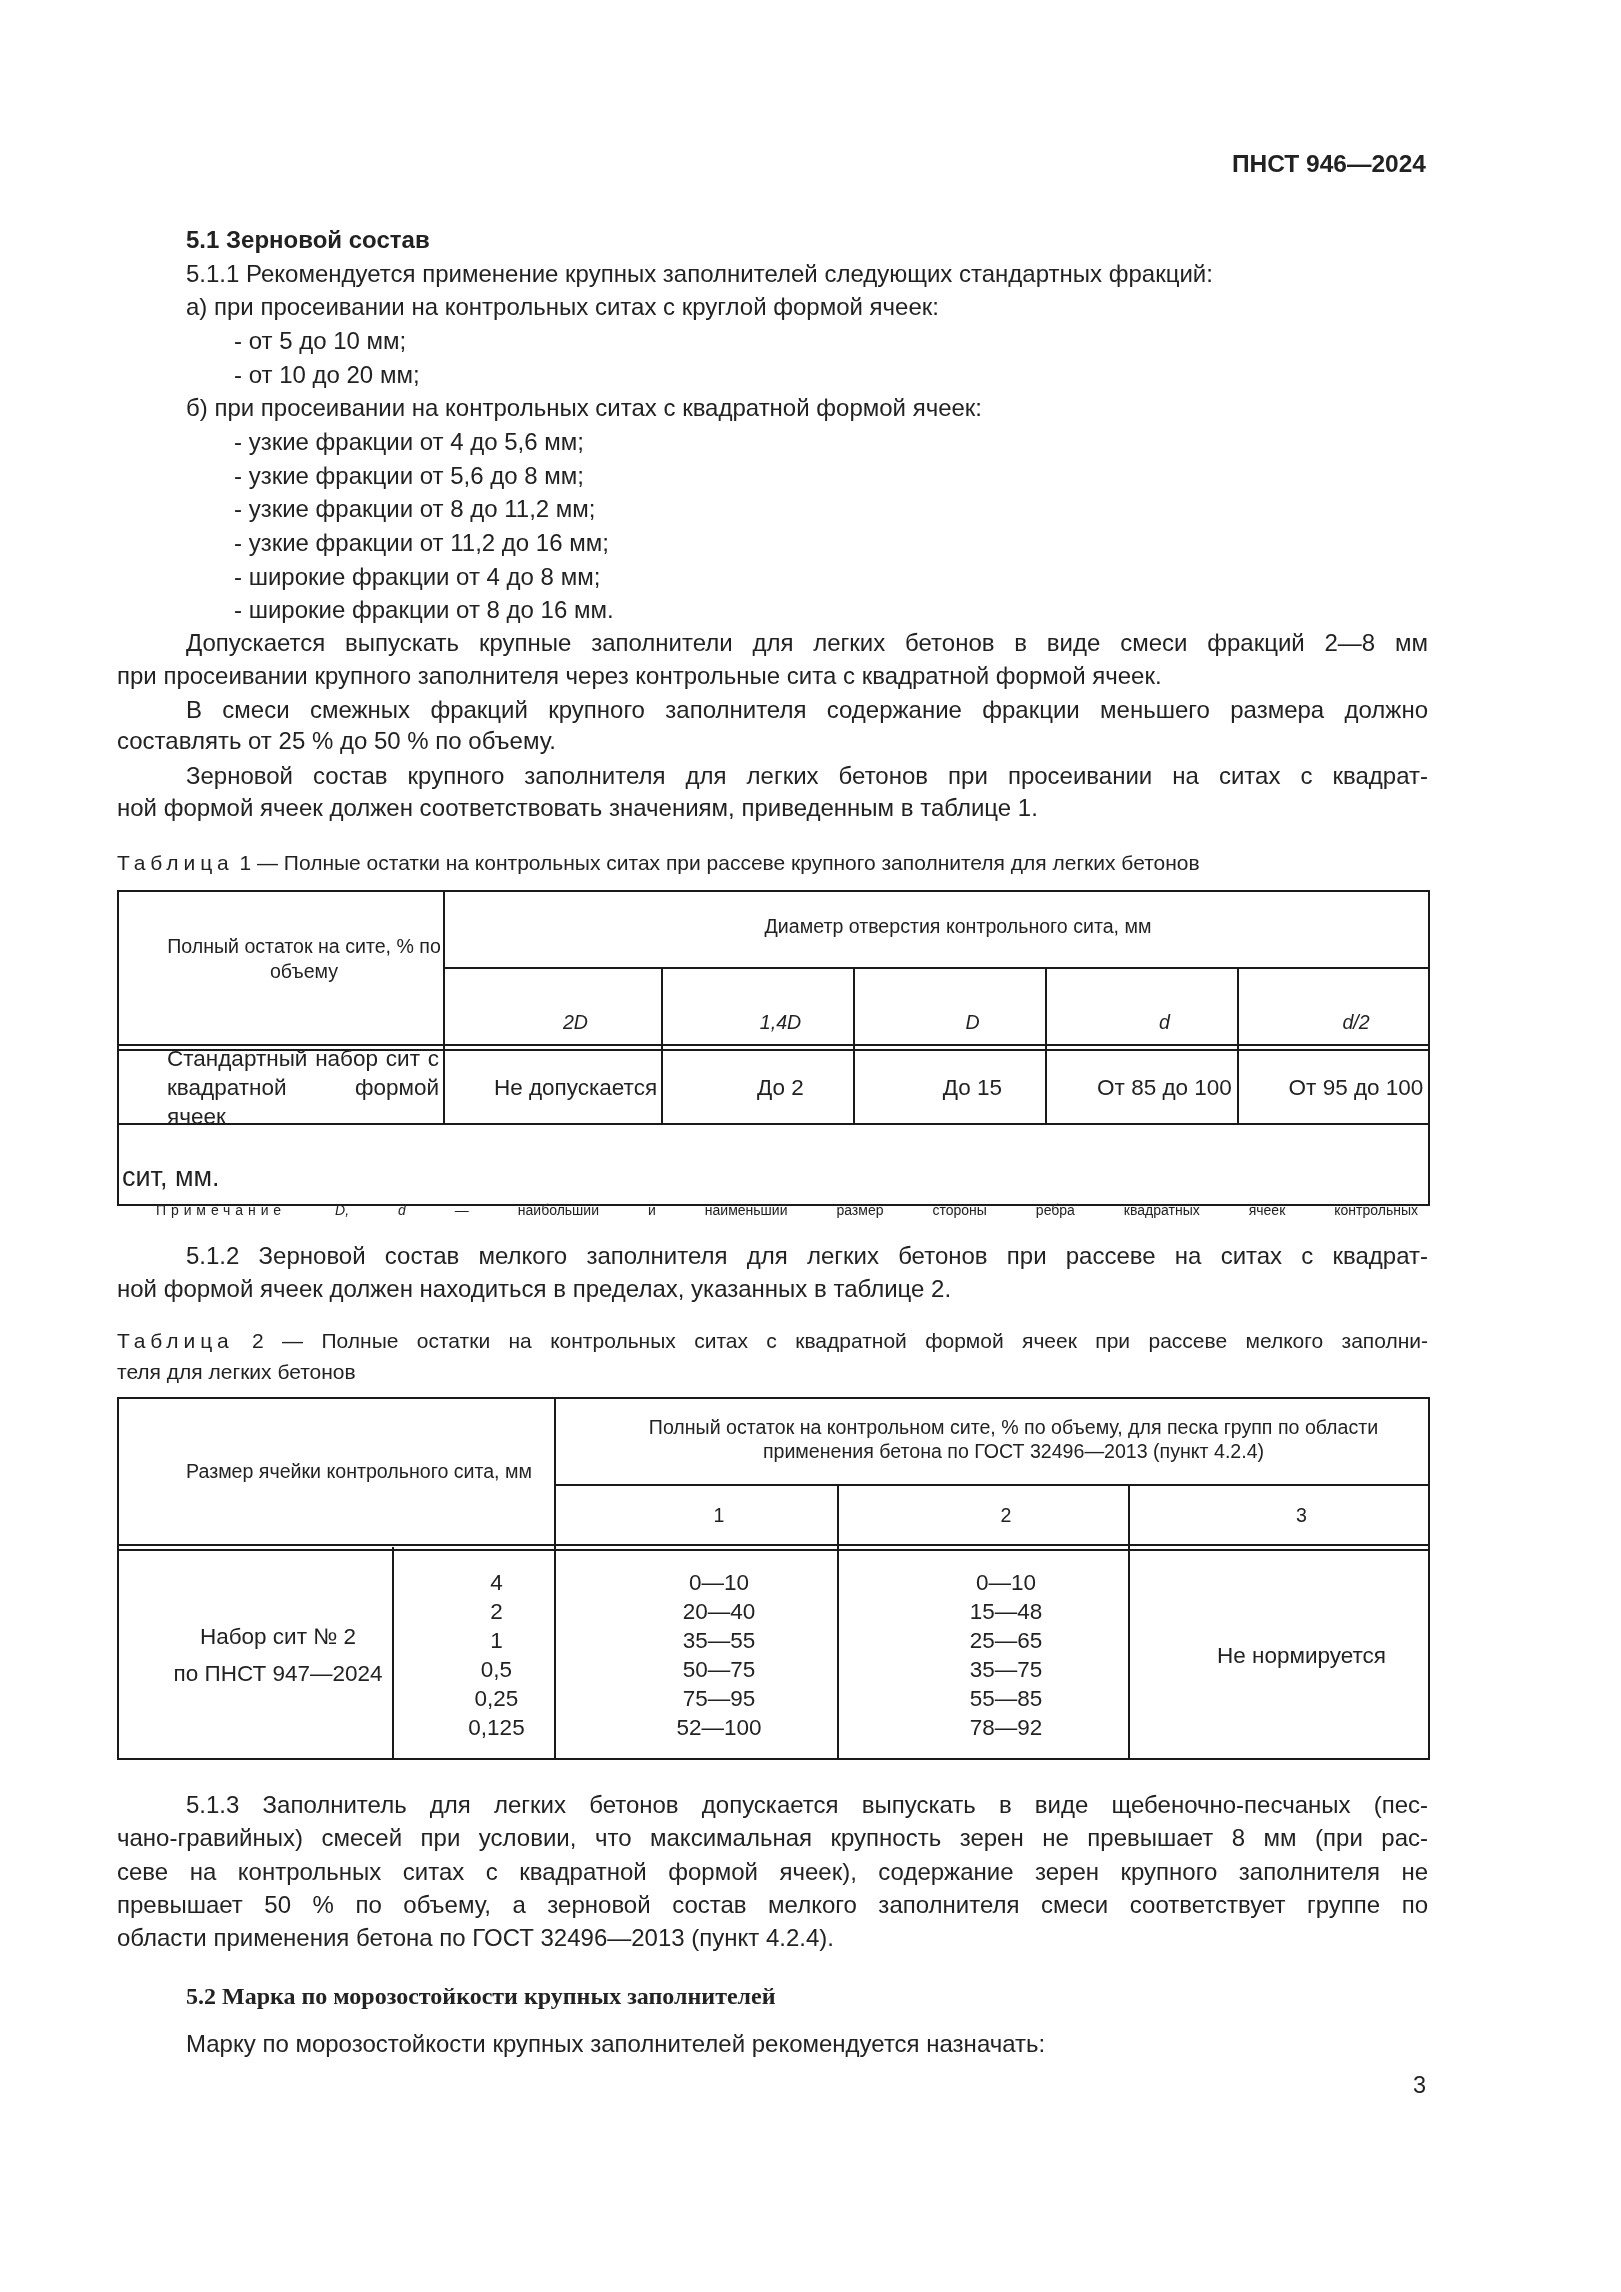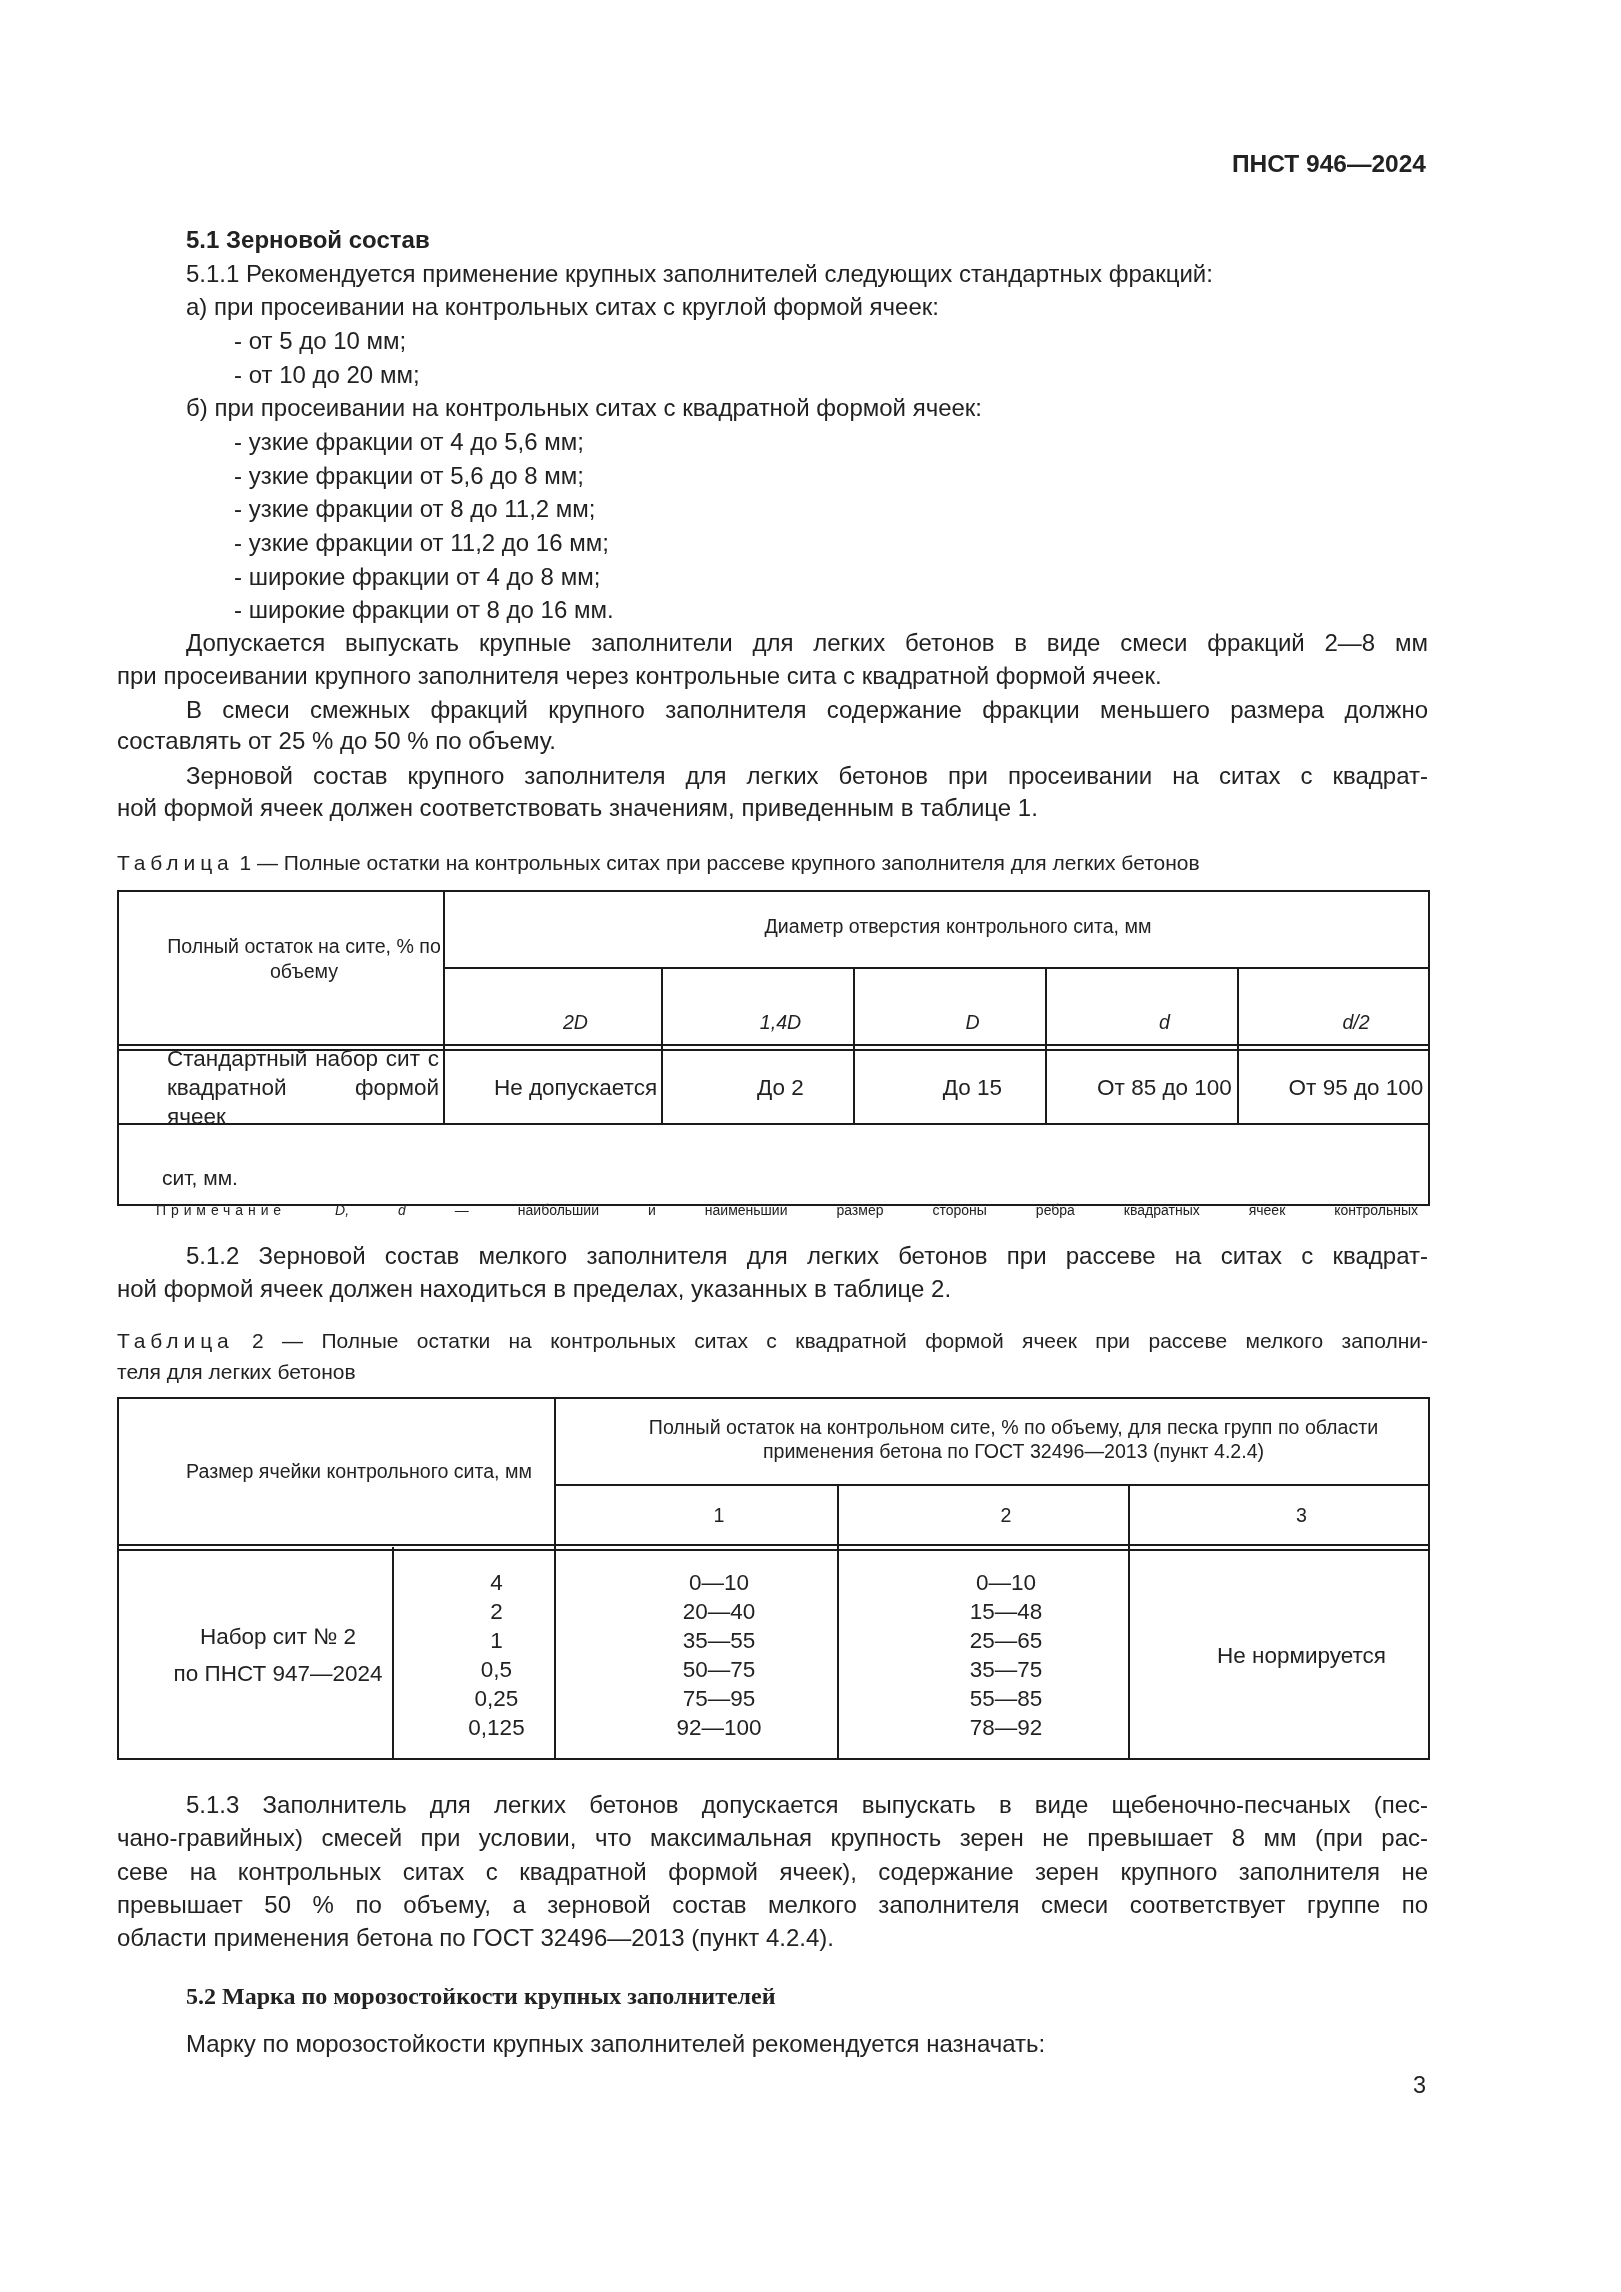--- a/index.html
+++ b/index.html
@@ -69,21 +69,21 @@
 <div class="cell td" style="left:123px; top:1052px; width:316px; height:71px; text-align:justify; text-align-last:justify; justify-content:stretch;">
     <span style="display:block; width:100%;">Стандартный набор сит с квадратной формой ячеек</span>
   </div>
 <div class="cell td" style="left:446px; top:1052px; width:215px; height:71px;">Не допускается</div>
 <div class="cell td" style="left:664px; top:1052px; width:189px; height:71px;">До 2</div>
 <div class="cell td" style="left:856px; top:1052px; width:189px; height:71px;">До 15</div>
 <div class="cell td" style="left:1048px; top:1052px; width:189px; height:71px;">От 85 до 100</div>
 <div class="cell td" style="left:1240px; top:1052px; width:188px; height:71px;">От 95 до 100</div>
 
 <div class="ln jus" style="left:156px; width:1262px; top:1196px; font-size:14px; line-height:29px; height:29px;"><span class="sp">Примечание</span> <i>D, d</i> <span>— наибольший и наименьший размер стороны ребра квадратных ячеек контрольных</span></div>
-<div class="ln" style="left:122px; top:1163px; font-size:21px; line-height:29px;margin-left:40px;">сит, мм.</div>
+<div class="ln" style="left:122px; top:1163px; font-size:27px; line-height:29px;">сит, мм.</div>
 
 <div class="ln jus" style="left:186px; width:1242px; top:1239px;">5.1.2  Зерновой состав мелкого заполнителя для легких бетонов при рассеве на ситах с квадрат-</div>
 <div class="ln" style="left:117px; top:1272px;">ной формой ячеек должен находиться в пределах, указанных в таблице 2.</div>
 
 <div class="cap jus" style="left:117px; width:1311px; top:1326px; height:29px; overflow:hidden;"><span class="sp">Таблица</span><span> 2 — Полные остатки на контрольных ситах с квадратной формой ячеек при рассеве мелкого заполни-</span></div>
 <div class="cap" style="left:117px; top:1357px;">теля для легких бетонов</div>
 
 <div class="tbl" style="left:117px; top:1397px; width:1313px; height:363px;"></div>
 <div class="vl" style="left:554px; top:1397px; height:363px;"></div>
 <div class="vl" style="left:392px; top:1547px; height:213px;"></div>
@@ -110,21 +110,21 @@
   <span>0,5</span>
   <span>0,25</span>
   <span>0,125</span>
 </div>
 <div class="cell td" style="left:557px; top:1552px; width:280px; height:206px; flex-direction:column;">
   <span>0—10</span>
   <span>20—40</span>
   <span>35—55</span>
   <span>50—75</span>
   <span>75—95</span>
-  <span>92—100</span>
+  <span>52—100</span>
 </div>
 <div class="cell td" style="left:840px; top:1552px; width:288px; height:206px; flex-direction:column;">
   <span>0—10</span>
   <span>15—48</span>
   <span>25—65</span>
   <span>35—75</span>
   <span>55—85</span>
   <span>78—92</span>
 </div>
 <div class="cell td" style="left:1131px; top:1552px; width:297px; height:206px;">Не нормируется</div>

